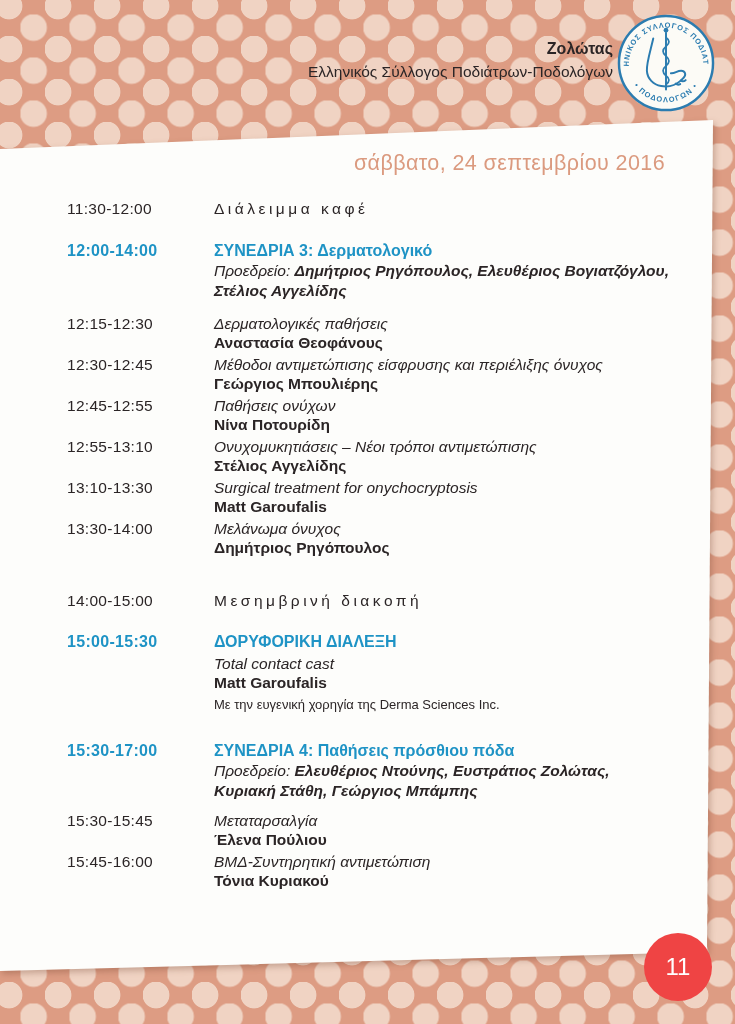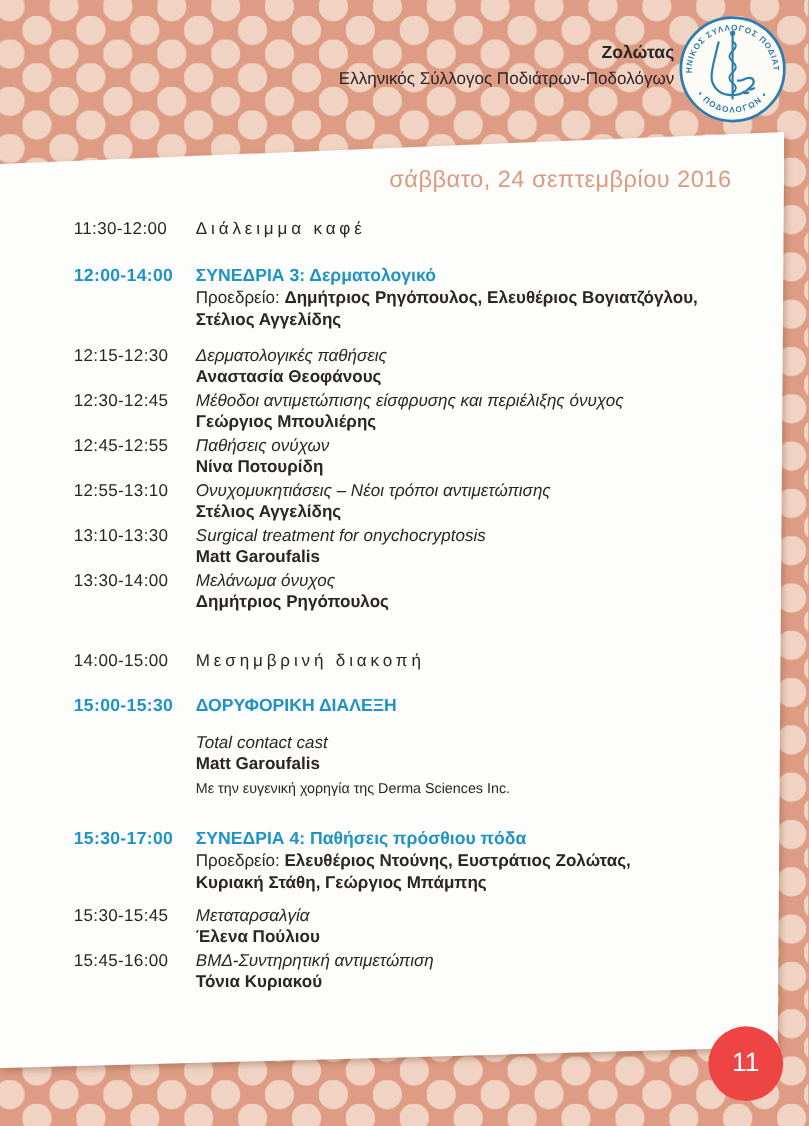--- a/index.html
+++ b/index.html
@@ -38,34 +38,34 @@
   .date-title{
     position:absolute;top:151px;right:70px;
     font-size:21.5px;letter-spacing:.4px;
     color:#db9a7f;
   }
   
   .schedule{
     position:absolute;left:67px;top:197px;width:606px;
     color:#2b2526;font-size:15.5px;line-height:19px;
   }
-  .row{display:flex;align-items:flex-start;}
+  .row{display:flex;align-items:flex-start;gap:36px;}
   .time{flex:0 0 111px;letter-spacing:.3px;}
   .c{flex:1;}
   .break-title{letter-spacing:3.5px;}
   .sess-time,.sess-title{color:#1e93c5;font-weight:bold;font-size:16px;line-height:20px;}
-  .chairs{line-height:20px;}
+  .chairs{line-height:20px;font-style:italic;}
   .b{font-weight:bold;}
   .it{font-style:italic;}
   .sponsor{font-size:13px;line-height:17px;margin-top:4px;}
   .r-coffee{margin-top:2px;margin-bottom:23px;}
   .r-sess3{margin-bottom:13px;}
   .talk{margin-bottom:3px;}
   .r-lunch{margin-top:34px;margin-bottom:22px;}
-  .sat-title{margin-top:14px;}
+  .sat-title{margin-top:2px;}
   .r-sess4{margin-top:28px;margin-bottom:10px;}
   
   .page-badge{
     position:absolute;left:644px;top:933px;width:68px;height:68px;
     border-radius:50%;background:#ef4444;color:#ffffff;
     display:flex;align-items:center;justify-content:center;
     font-size:24px;z-index:6;
   }
 </style>
 </head>

